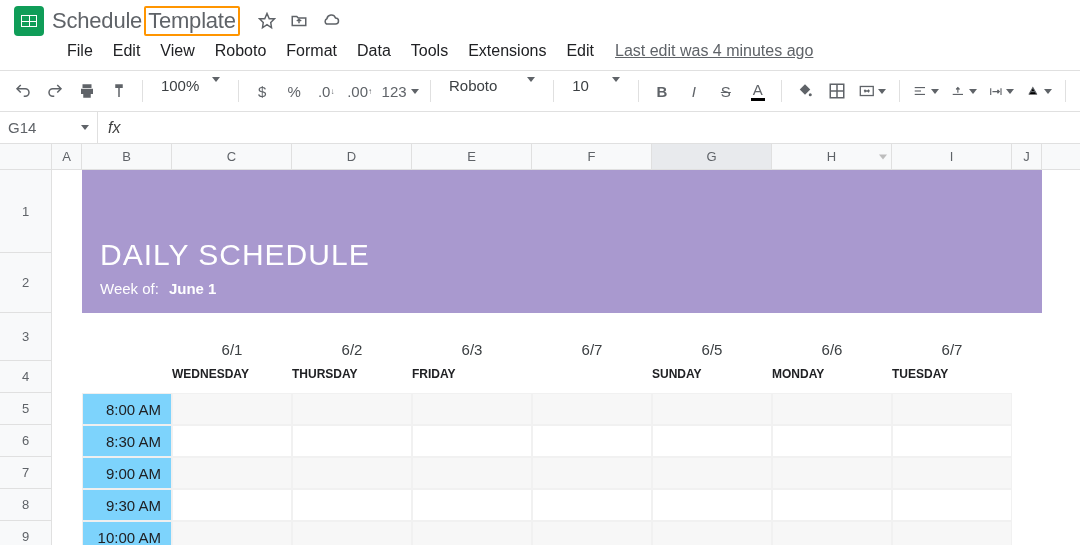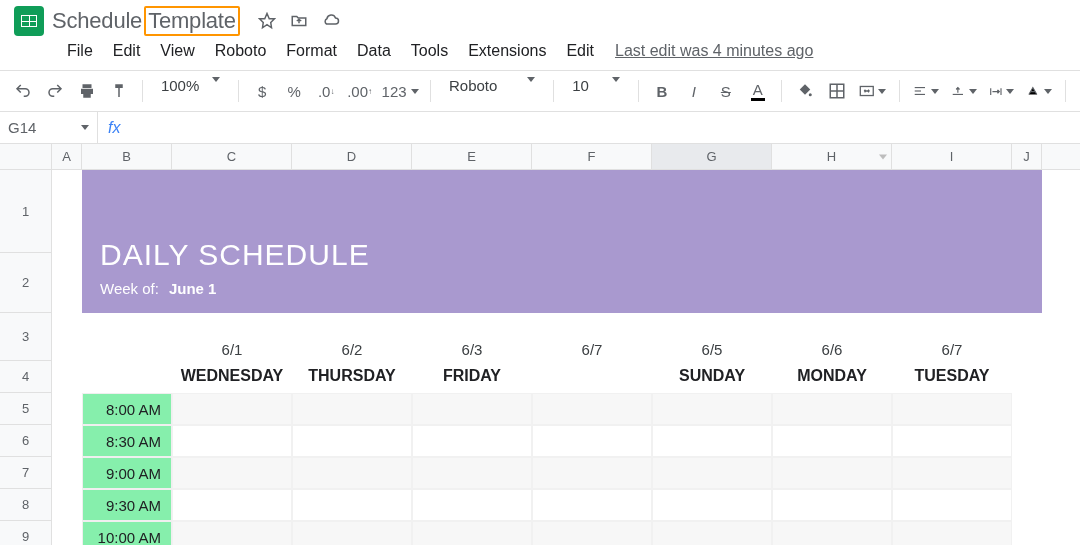--- a/index.html
+++ b/index.html
@@ -16,37 +16,37 @@
   .menubar { display:flex; align-items:center; gap:2px; padding: 2px 10px 6px 58px; font-size:16px; color:#202124; }
   .menubar .m { padding: 4px 9px; cursor:pointer; }
   .last-edit { color:#5f6368; text-decoration:underline; margin-left:10px; font-size:16px; }
   .toolbar { display:flex; align-items:center; height:42px; border-top:1px solid #e0e0e0; border-bottom:1px solid #e0e0e0; padding: 0 10px; gap:6px; background:#fff; }
   .tool { min-width:26px; height:28px; display:flex; align-items:center; justify-content:center; color:#5f6368; font-size:15px; cursor:pointer; padding:0 3px; }
   .sep { width:1px; height:22px; background:#e0e0e0; margin:0 4px; }
   .zoom, .font, .fsize { display:flex; gap:9px; padding:0 8px; height:28px; color:#3c4043; font-size:15px; }
   .caret { width:0; height:0; border-left:4px solid transparent; border-right:4px solid transparent; border-top:5px solid #5f6368; margin-left:4px; }
   .namebox-row { display:flex; align-items:center; height:32px; border-bottom:1px solid #e0e0e0; }
   .namebox { width:98px; border-right:1px solid #e0e0e0; padding:0 8px; font-size:15px; color:#5f6368; display:flex; align-items:center; justify-content:space-between; height:100%; }
-  .fx { font-style:italic; color:#3b82f6; padding:0 10px; font-size:16px; }
+  .fx { font-style:italic; color:#404040; padding:0 10px; font-size:16px; }
   .fx-input { flex:1; height:100%; border:none; outline:none; font-size:15px; padding:0 6px; }
   .colheads { display:flex; height:26px; background:#f8f9fa; border-bottom:1px solid #e0e0e0; }
   .ch { display:flex; align-items:center; justify-content:center; font-size:13px; color:#5f6368; border-right:1px solid #e0e0e0; position:relative; }
   .ch.sel { background:#e8eaed; }
   .corner { width:52px; border-right:1px solid #e0e0e0; border-bottom:1px solid #e0e0e0; background:#f8f9fa; }
   .rowheads { width:52px; background:#f8f9fa; }
   .rh { display:flex; align-items:center; justify-content:center; font-size:13px; color:#5f6368; border-bottom:1px solid #e0e0e0; border-right:1px solid #e0e0e0; }
   .grid-body { position:relative; flex:1; overflow:hidden; }
   .content { position:absolute; left:0; top:0; right:0; bottom:0; }
   .header-banner { position:absolute; background:#a999cf; color:#fff; display:flex; flex-direction:column; justify-content:flex-end; padding: 0 0 16px 18px; }
   .header-banner h1 { font-weight:500; font-size:30px; letter-spacing:1px; margin-bottom:8px; }
   .header-banner .sub { font-size:15px; }
   .header-banner .sub b { font-weight:700; margin-left:10px; }
   .day-date { position:absolute; text-align:center; font-size:15px; color:#3c4043; }
-  .day-name { position:absolute; text-align:center; font-size:16px; font-weight:700; color:#202124; }
-  .timecell { position:absolute; text-align:right; font-size:15px; color:#202124; padding-right:10px; border:1px solid #efefef; background:#86efac; display:flex; align-items:center; justify-content:flex-end; }
+  .day-name { position:absolute; font-size:12px; font-weight:700; color:#202124; }
+  .timecell { position:absolute; text-align:right; font-size:15px; color:#202124; padding-right:10px; border:1px solid #efefef; background:#7dd3fc; display:flex; align-items:center; justify-content:flex-end; }
   .slotcell { position:absolute; border:1px solid #f1f1f1; }
   .slot-alt { background:#f7f7f7; }
   .ch .mini-caret { position:absolute; right:4px; top:50%; transform:translateY(-50%); width:0;height:0;border-left:4px solid transparent;border-right:4px solid transparent;border-top:5px solid #bdbdbd; }
   svg { display:block; }
   .strike { text-decoration:line-through; }
   .bold { font-weight:700; }
   .ital { font-style:italic; }
 </style>
 </head>
 <body>

